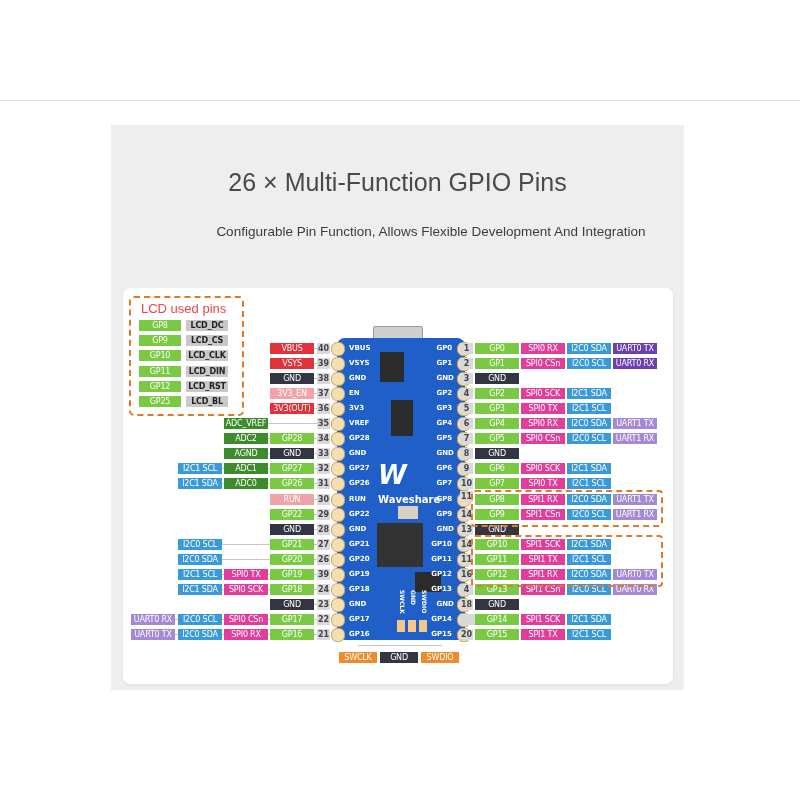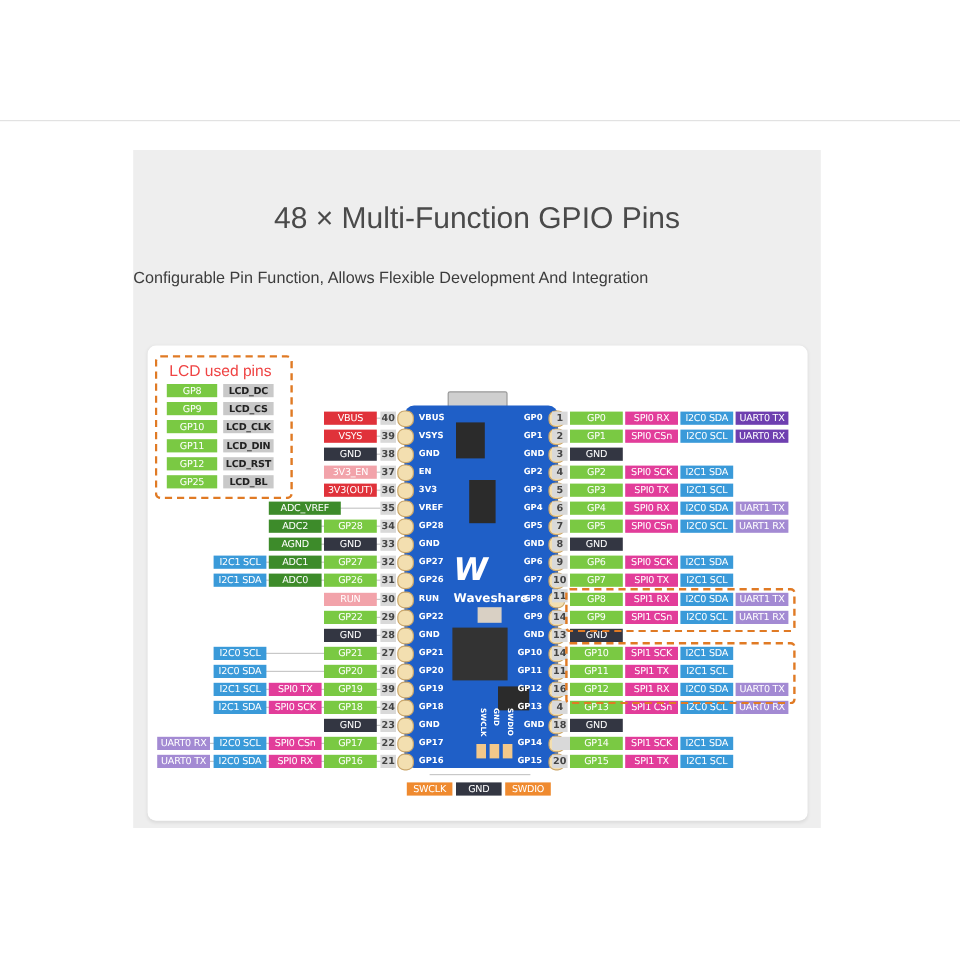--- a/index.html
+++ b/index.html
@@ -1,20 +1,20 @@
 <!DOCTYPE html>
 <html><head>
 <meta charset="utf-8">
 <style>
   html, body { margin:0; padding:0; }
   body { width:800px; height:800px; background:#ffffff; position:relative; overflow:hidden; font-family:"Liberation Sans", sans-serif; }
   .topbar-divider { position:absolute; left:0; top:100px; width:800px; height:1px; background:#e2e2e2; }
   .panel { position:absolute; left:111px; top:125px; width:573px; height:565px; background:#eeeeee; }
   .title { position:absolute; left:111px; width:573px; top:168px; text-align:center; font-size:25px; color:#4a4a4a; font-family:"Liberation Sans", sans-serif; }
-  .subtitle { position:absolute; left:111px; width:640px; top:224px; font-size:13.5px; color:#3c3c3c; }
+  .subtitle { position:absolute; left:111px; width:640px; top:224px; text-align:center; font-size:13.5px; color:#3c3c3c; }
   .card { position:absolute; left:123px; top:288px; width:550px; height:396px; background:#ffffff; border-radius:7px; box-shadow:0 1px 3px rgba(0,0,0,0.08); }
 
   .lbl { position:absolute; height:11px; line-height:11px; font-size:8px; color:#ffffff; text-align:center; font-family:"DejaVu Sans", sans-serif; letter-spacing:-0.2px; white-space:nowrap; }
   .pnum { position:absolute; width:13px; height:11px; line-height:11px; font-size:8px; font-weight:bold; color:#444; background:#d9d9d9; text-align:center; font-family:"DejaVu Sans", sans-serif; }
   .leader { position:absolute; height:1px; background:#c8c8c8; }
 
   .c-gp { background:#7ac943; }
   .c-gnd { background:#333642; }
   .c-pwr { background:#e0323a; }
   .c-en { background:#f2a3aa; }
@@ -38,21 +38,21 @@
   .logo { position:absolute; left:378px; top:460px; font-size:26px; font-weight:bold; color:#ffffff; font-family:"DejaVu Sans", sans-serif; font-style:italic; }
   .brand { position:absolute; left:378px; top:494px; font-size:10px; font-weight:bold; color:#ffffff; font-family:"DejaVu Sans", sans-serif; }
   .swd-pad { position:absolute; width:8px; height:12px; background:#f3c88a; }
   .swd-txt { position:absolute; font-size:6px; font-weight:bold; color:#fff; transform:rotate(90deg); transform-origin:left top; font-family:"DejaVu Sans", sans-serif; }
 </style>
 </head>
 <body>
 
 <div class="topbar-divider"></div>
 <div class="panel"></div>
-<div class="title">48 × Multi-Function GPIO Pins</div>
+<div class="title">26 × Multi-Function GPIO Pins</div>
 <div class="subtitle">Configurable Pin Function, Allows Flexible Development And Integration</div>
 <div class="card"></div>
 
 <div id="diagram">
     <div class="lcd-box"></div>
     <div class="lcd-title">LCD used pins</div>
     <div class="lbl c-gp" style="left: 139px; top: 320px; width: 42px;">GP8</div>
     <div class="lbl c-lcd" style="left: 186px; top: 320px; width: 42px;">LCD_DC</div>
     <div class="lbl c-gp" style="left: 139px; top: 335.2px; width: 42px;">GP9</div>
     <div class="lbl c-lcd" style="left: 186px; top: 335.2px; width: 42px;">LCD_CS</div>
@@ -169,21 +169,21 @@
     <div class="leader" style="left: 310px; top: 378.1px; width: 7px;"></div>
     <div class="lbl c-gnd" style="left: 270px; top: 373.1px; width: 44px;">GND</div>
     <div class="pnum" style="left: 317px; top: 388.15px;">37</div>
     <div class="leader" style="left: 310px; top: 393.15px; width: 7px;"></div>
     <div class="lbl c-en" style="left: 270px; top: 388.15px; width: 44px;">3V3_EN</div>
     <div class="pnum" style="left: 317px; top: 403.2px;">36</div>
     <div class="leader" style="left: 310px; top: 408.2px; width: 7px;"></div>
     <div class="lbl c-pwr" style="left: 270px; top: 403.2px; width: 44px;">3V3(OUT)</div>
     <div class="pnum" style="left: 317px; top: 418.25px;">35</div>
     <div class="leader" style="left: 264px; top: 423.25px; width: 53px;"></div>
-    <div class="lbl c-adc" style="left: 224px; top: 418.25px; width: 60px;">ADC_VREF</div>
+    <div class="lbl c-adc" style="left: 224px; top: 418.25px; width: 44px;">ADC_VREF</div>
     <div class="pnum" style="left: 317px; top: 433.3px;">34</div>
     <div class="leader" style="left: 264px; top: 438.3px; width: 53px;"></div>
     <div class="lbl c-gp" style="left: 270px; top: 433.3px; width: 44px;">GP28</div>
     <div class="lbl c-adc" style="left: 224px; top: 433.3px; width: 44px;">ADC2</div>
     <div class="pnum" style="left: 317px; top: 448.35px;">33</div>
     <div class="leader" style="left: 264px; top: 453.35px; width: 53px;"></div>
     <div class="lbl c-gnd" style="left: 270px; top: 448.35px; width: 44px;">GND</div>
     <div class="lbl c-adc" style="left: 224px; top: 448.35px; width: 44px;">AGND</div>
     <div class="pnum" style="left: 317px; top: 463.4px;">32</div>
     <div class="leader" style="left: 218px; top: 468.4px; width: 99px;"></div>

